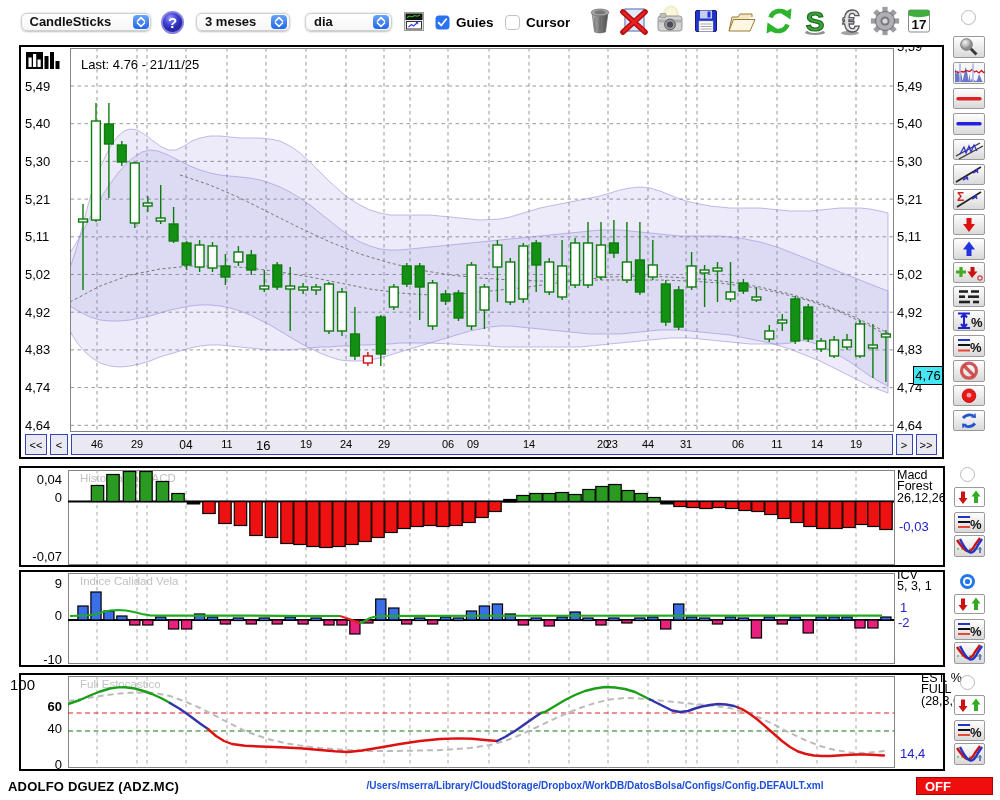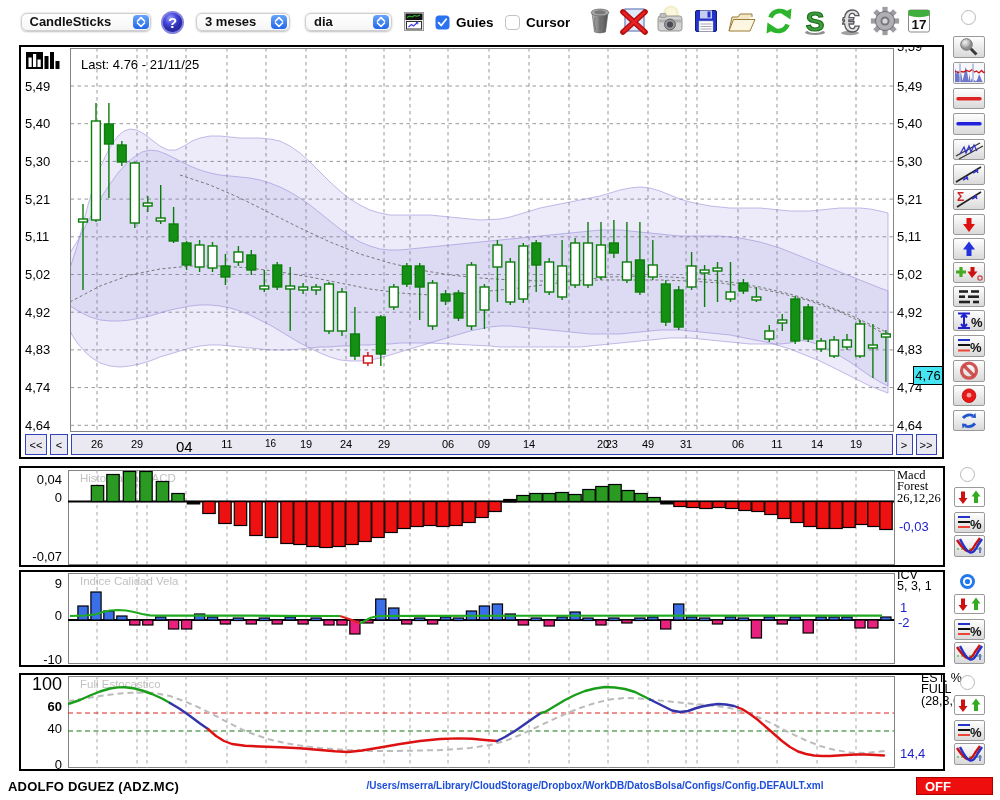--- a/index.html
+++ b/index.html
@@ -346,48 +346,48 @@
       <line x1="885.9" y1="330" x2="885.9" y2="382" stroke="#0b7d0b" stroke-width="1.4"></line>
       <rect x="881.5" y="334" width="8.8" height="3" fill="#ffffff" stroke="#0b7d0b" stroke-width="1.4"></rect>
     </g>
   </svg>
 <div class="plot" style="left:70px;top:47.5px;width:824px;height:384px;background:none;"></div>
 <div class="lbl" style="left:81px;top:58px;">Last: 4.76 - 21/11/25</div>
 <div class="abs" style="left:897px;top:366px;width:28px;height:17px;background:#45e5f2;border:1.5px solid #000;font-size:13px;line-height:17px;text-align:center;margin-left:16px;">4,76</div>
 <div class="dbtn" style="left:25px;top:433.5px;width:22px;height:21px;line-height:21px;">&lt;&lt;</div>
 <div class="dbtn" style="left:50px;top:433.5px;width:18px;height:21px;line-height:21px;">&lt;</div>
 <div class="dbtn" style="left:71px;top:433.5px;width:822px;height:21px;"></div>
-<div class="abs" style="left:87px;top:438px;width:20px;text-align:center;font-size:11px;">26</div>
+<div class="abs" style="left:87px;top:438px;width:20px;text-align:center;font-size:11px;">46</div>
 <div class="abs" style="left:127px;top:438px;width:20px;text-align:center;font-size:11px;">29</div>
-<div class="abs" style="left:176px;top:438px;width:20px;text-align:left;font-size:15px;">04</div>
+<div class="abs" style="left:176px;top:438px;width:20px;text-align:center;font-size:12px;">04</div>
 <div class="abs" style="left:217px;top:438px;width:20px;text-align:center;font-size:11px;">11</div>
-<div class="abs" style="left:256px;top:438px;width:20px;text-align:right;font-size:10px;">16</div>
+<div class="abs" style="left:256px;top:438px;width:20px;text-align:left;font-size:13px;">16</div>
 <div class="abs" style="left:296px;top:438px;width:20px;text-align:center;font-size:11px;">19</div>
 <div class="abs" style="left:336px;top:438px;width:20px;text-align:center;font-size:11px;">24</div>
 <div class="abs" style="left:374px;top:438px;width:20px;text-align:center;font-size:11px;">29</div>
 <div class="abs" style="left:438px;top:438px;width:20px;text-align:center;font-size:11px;">06</div>
-<div class="abs" style="left:474px;top:438px;width:20px;text-align:center;font-size:11px;">09</div>
+<div class="abs" style="left:463px;top:438px;width:20px;text-align:center;font-size:11px;">09</div>
 <div class="abs" style="left:519px;top:438px;width:20px;text-align:center;font-size:11px;">14</div>
 <div class="abs" style="left:559px;top:438px;width:20px;text-align:center;font-size:11px;margin-left:34px;">20</div>
 <div class="abs" style="left:598px;top:438px;width:20px;text-align:right;font-size:11px;">23</div>
-<div class="abs" style="left:638px;top:438px;width:20px;text-align:center;font-size:11px;">49</div>
+<div class="abs" style="left:638px;top:438px;width:20px;text-align:center;font-size:11px;">44</div>
 <div class="abs" style="left:676px;top:438px;width:20px;text-align:center;font-size:11px;">31</div>
 <div class="abs" style="left:728px;top:438px;width:20px;text-align:center;font-size:11px;">06</div>
 <div class="abs" style="left:767px;top:438px;width:20px;text-align:center;font-size:11px;">11</div>
 <div class="abs" style="left:807px;top:438px;width:20px;text-align:center;font-size:11px;">14</div>
 <div class="abs" style="left:846px;top:438px;width:20px;text-align:center;font-size:11px;">19</div>
 <div class="dbtn" style="left:895.5px;top:433.5px;width:17px;height:21px;line-height:21px;">&gt;</div>
 <div class="dbtn" style="left:915.5px;top:433.5px;width:21px;height:21px;line-height:21px;">&gt;&gt;</div>
 <div class="panel" style="left:19px;top:466px;width:925.5px;height:101px;"></div>
 <div class="plot" style="left:67.5px;top:469.5px;width:827px;height:95px;"></div>
 <div class="ttl" style="left:80px;top:472px;">Histograma MACD</div>
 <div class="abs" style="left:10px;top:472.5px;width:52px;text-align:right;font-size:13px;line-height:13px;">0,04</div>
 <div class="abs" style="left:10px;top:491.0px;width:52px;text-align:right;font-size:13px;line-height:13px;">0</div>
 <div class="abs" style="left:10px;top:549.5px;width:52px;text-align:right;font-size:13px;line-height:13px;">-0,07</div>
-<div class="abs" style="left:897px;top:469.5px;font-size:12.5px;line-height:11.5px;font-family:Liberation Serif, serif;">Macd<br>Forest<br>26,12,26</div>
+<div class="abs" style="left:897px;top:469.5px;font-size:12.5px;line-height:11.5px;">Macd<br>Forest<br>26,12,26</div>
 <div class="abs" style="left:899px;top:519px;font-size:13px;color:#2222cc;">-0,03</div>
 <svg class="abs" style="left:0;top:0;" width="1000" height="800">
     <clipPath id="mc">
       <rect x="68" y="470" width="826" height="94"></rect>
     </clipPath>
     <g clip-path="url(#mc)">
       <line x1="97" y1="470" x2="97" y2="564" stroke="#a8a8a8" stroke-width="1" stroke-dasharray="3.5,3.5"></line>
       <line x1="137" y1="470" x2="137" y2="564" stroke="#a8a8a8" stroke-width="1" stroke-dasharray="3.5,3.5"></line>
       <line x1="147" y1="470" x2="147" y2="564" stroke="#a8a8a8" stroke-width="1" stroke-dasharray="3.5,3.5"></line>
       <line x1="186" y1="470" x2="186" y2="564" stroke="#a8a8a8" stroke-width="1" stroke-dasharray="3.5,3.5"></line>
@@ -572,21 +572,21 @@
       <rect x="867.8" y="620.0" width="10.2" height="8.0" fill="#e8217e" stroke="#000" stroke-width="1.2"></rect>
       <rect x="880.8" y="617.0" width="10.2" height="3.0" fill="#3a6fe8" stroke="#000" stroke-width="1.2"></rect>
       <polyline points="70.0,616.0 85.0,615.5 95.0,614.5 103.0,612.0 110.0,610.5 118.0,610.0 126.0,610.5 134.0,612.0 142.0,614.0 150.0,615.3 170.0,615.6 220.0,615.6 280.0,615.8 340.0,616.0" fill="none" stroke="#1faa1f" stroke-width="2.2"></polyline>
       <polyline points="340.0,616.0 352.0,620.0 360.0,623.5" fill="none" stroke="#dd2222" stroke-width="2.2"></polyline>
       <polyline points="360.0,623.5 370.0,618.0 378.0,616.0 420.0,615.8 882.0,615.6" fill="none" stroke="#1faa1f" stroke-width="2.2"></polyline>
     </g>
   </svg>
 <div class="panel" style="left:19px;top:672.5px;width:925.5px;height:98px;"></div>
 <div class="plot" style="left:67.5px;top:675.5px;width:827px;height:92.5px;"></div>
 <div class="ttl" style="left:80px;top:677.5px;">Full Estocastico</div>
-<div class="abs" style="left:10px;top:677.5px;width:52px;text-align:right;font-size:18px;line-height:13px;">100</div>
+<div class="abs" style="left:10px;top:677.5px;width:52px;font-size:15px;line-height:13px;">100</div>
 <div class="abs" style="left:10px;top:699.5px;width:52px;text-align:right;font-size:13px;line-height:13px;font-weight:bold;">60</div>
 <div class="abs" style="left:10px;top:721.5px;width:52px;text-align:right;font-size:13px;line-height:13px;">40</div>
 <div class="abs" style="left:10px;top:758.0px;width:52px;text-align:right;font-size:13px;line-height:13px;">0</div>
 <div class="abs" style="left:897px;top:672.5px;font-size:12.5px;line-height:11.5px;margin-left:24px;">EST. %<br>FULL<br>(28,3,6)</div>
 <div class="abs" style="left:900px;top:746px;font-size:13px;color:#2222cc;">14,4</div>
 <svg class="abs" style="left:0;top:0;" width="1000" height="800">
     <clipPath id="sc">
       <rect x="68" y="676" width="826" height="92"></rect>
     </clipPath>
     <g clip-path="url(#sc)">

